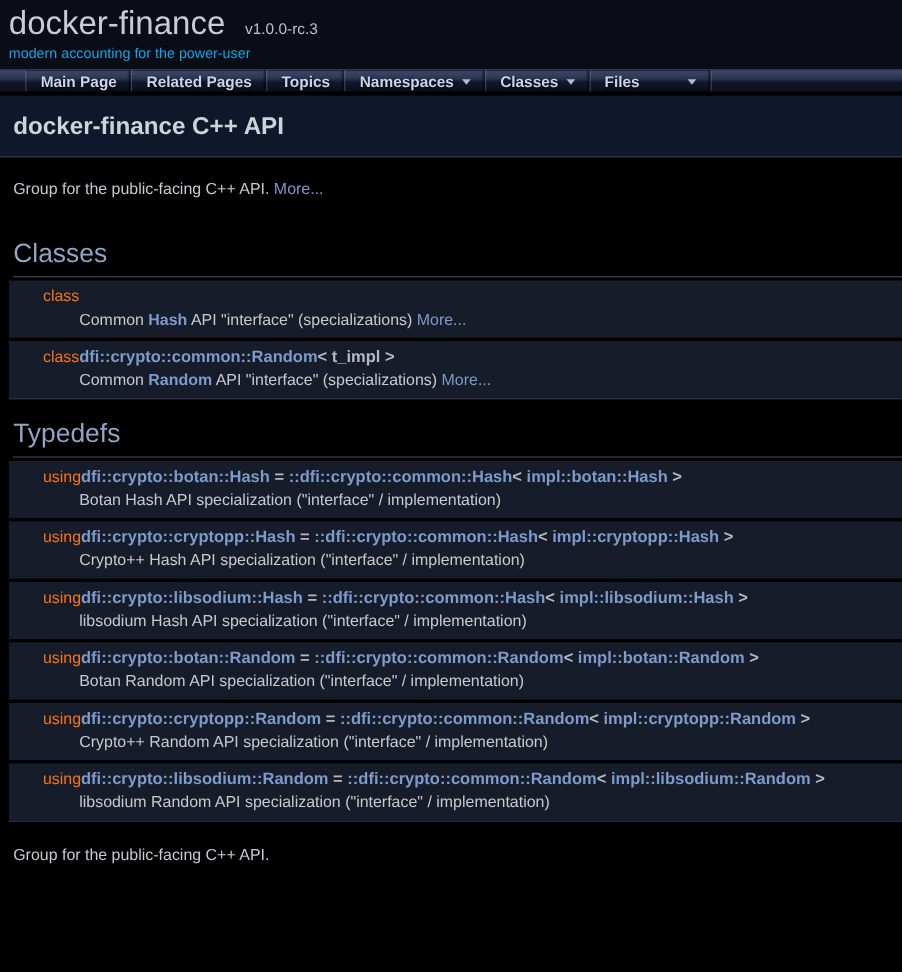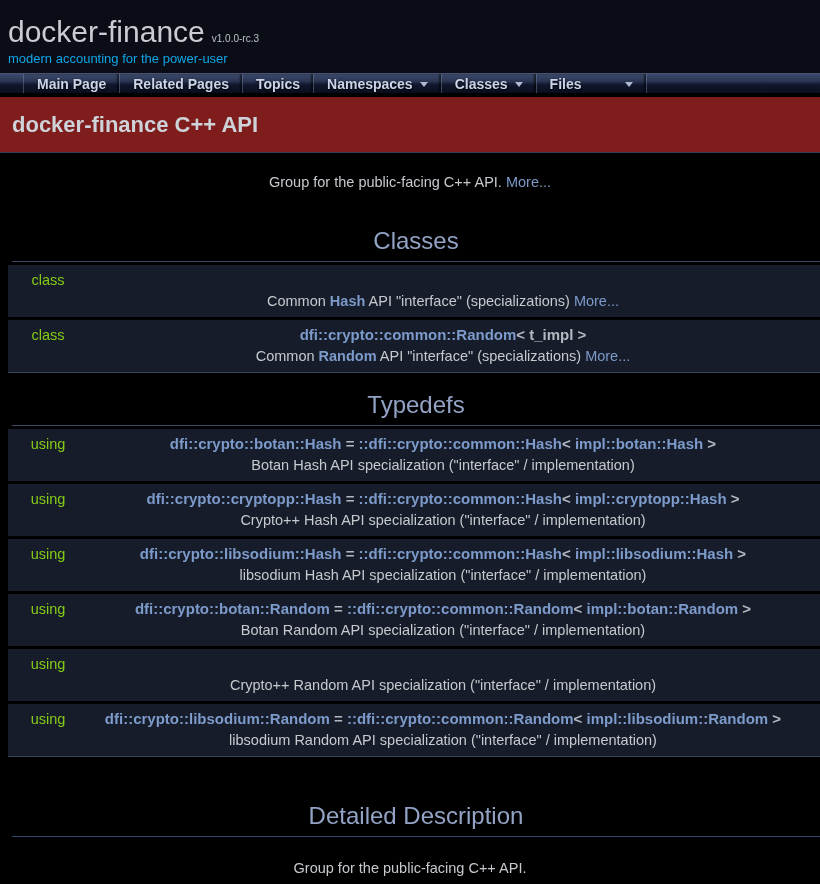--- a/index.html
+++ b/index.html
@@ -15,24 +15,24 @@
   body{
     width:820px;height:884px;overflow:hidden;
     background:var(--bg);
     color:var(--body-text);
     font-family:"Liberation Sans","DejaVu Sans",sans-serif;
     font-size:14.5px;
   }
   a{color:var(--link);text-decoration:none;}
 
   
-  .titlearea{background:#0a0d15;padding:16px 0 7px 8px;}
+  .titlearea{background:#0a0d15;padding:6px 0 7px 8px;}
   .project-row{display:flex;align-items:baseline;}
   .project-name{font-size:30px;color:#c9ccd2;line-height:32px;}
-  .project-version{font-size:10px;color:#bec2c8;margin-left:7px;text-align:center;}
+  .project-version{font-size:14px;color:#bec2c8;margin-left:18px;text-align:center;}
   .project-brief{font-size:13px;color:#0ea5e9;margin-top:3px;}
 
   
   .tabs{
     height:20px;
     background:linear-gradient(180deg,#3d4a6d 0%,#2a3450 40%,#18203a 50%,#10152a 60%,#0b101f 100%);
     border-top:1px solid #46526f;
     padding-left:23px;
   }
   .tabs ul{display:flex;list-style:none;margin:0;padding:0;height:100%;}
@@ -48,46 +48,46 @@
   .tabs li:last-child{border-right:1px solid rgba(130,145,180,0.40);gap:36px;}
   .caret{
     width:0;height:0;margin-left:7px;margin-top:2px;
     border-left:4px solid transparent;border-right:4px solid transparent;
     border-top:5px solid #aeb9d2;
   }
 
   
   .pageheader{
     margin-top:4px;
-    background:#7f1d1d;
+    background:#0f172a;
     border-bottom:1px solid #333d58;
     padding:15px 12px 14px;
   }
   .title{font-size:22px;font-weight:bold;color:#ced2d9;}
 
   
-  .contents{padding-bottom:4px;text-align:center;}
+  .contents{padding-bottom:4px;}
   .intro{margin:19px 12px 0;line-height:21px;}
   .groupheader{
     font-size:24px;font-weight:400;color:var(--heading);
     margin:34px 0 0 12px;
     padding-bottom:6px;
     border-bottom:1px solid var(--underline);
     line-height:28px;
   }
   .groupheader.mid{margin-top:18px;}
   .groupheader.detail{margin-top:45px;border-bottom-color:#33496e;}
 
   
   .memberdecls{margin:3px 0 0 8px;border-bottom:1px solid #3a4258;}
   .mem-row{background:var(--row-bg);padding:3px 0 4px;}
   .mem-row + .mem-row{margin-top:3px;}
   .mem-line{display:flex;line-height:20px;}
   .mem-line.decl{font-weight:bold;font-size:15px;color:#b4b9c1;padding-top:2px;}
-  .mem-left{flex:0 0 64px;padding-left:16px;color:#84cc16;font-weight:normal;font-size:14.5px;}
+  .mem-left{flex:0 0 64px;padding-left:31px;color:#f97316;font-weight:normal;font-size:14.5px;}
   .mem-right{flex:1;padding-right:6px;}
   .mem-desc{color:#c6c9ce;font-size:14.5px;padding-top:1px;padding-bottom:2px;}
   .mem-desc a.bold{font-weight:bold;}
 
   
   .detail-body{margin:21px 12px 0;line-height:21px;}
 </style>
 </head>
 <body>
 
@@ -207,35 +207,35 @@
     </div>
     <div class="mem-line">
       <span class="mem-left"></span>
       <span class="mem-right mem-desc"><span>Botan Random API specialization ("interface" / implementation)</span></span>
     </div>
   </div>
 
   <div class="mem-row">
     <div class="mem-line decl">
       <span class="mem-left mem-keyword">using</span>
+      <span class="mem-right mem-decl"><a href="#">dfi::crypto::cryptopp::Random</a><span> = </span><a href="#">::dfi::crypto::common::Random</a><span>&lt; </span><a href="#">impl::cryptopp::Random</a><span> &gt;</span></span>
     </div>
     <div class="mem-line">
       <span class="mem-left"></span>
       <span class="mem-right mem-desc"><span>Crypto++ Random API specialization ("interface" / implementation)</span></span>
     </div>
   </div>
 
   <div class="mem-row">
     <div class="mem-line decl">
       <span class="mem-left mem-keyword">using</span>
       <span class="mem-right mem-decl"><a href="#">dfi::crypto::libsodium::Random</a><span> = </span><a href="#">::dfi::crypto::common::Random</a><span>&lt; </span><a href="#">impl::libsodium::Random</a><span> &gt;</span></span>
     </div>
     <div class="mem-line">
       <span class="mem-left"></span>
       <span class="mem-right mem-desc"><span>libsodium Random API specialization ("interface" / implementation)</span></span>
     </div>
   </div>
 </div>
 
-  <h2 class="groupheader detail">Detailed Description</h2>
   <p class="detail-body">Group for the public-facing C++ API.</p>
 
 </div>
 
 </body></html>

